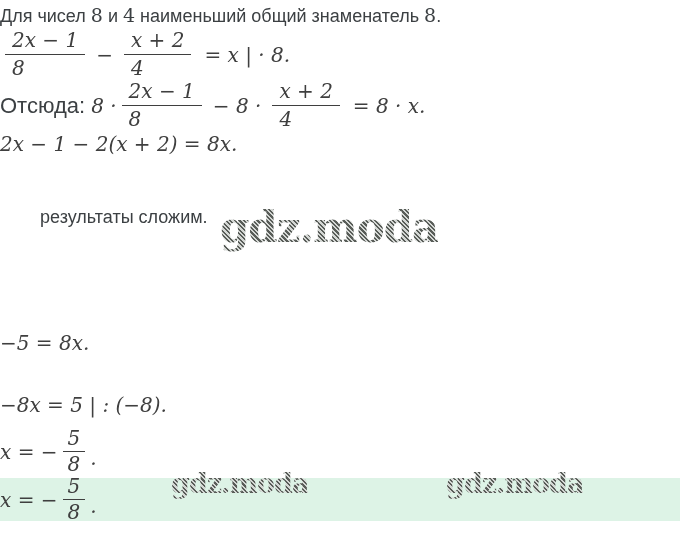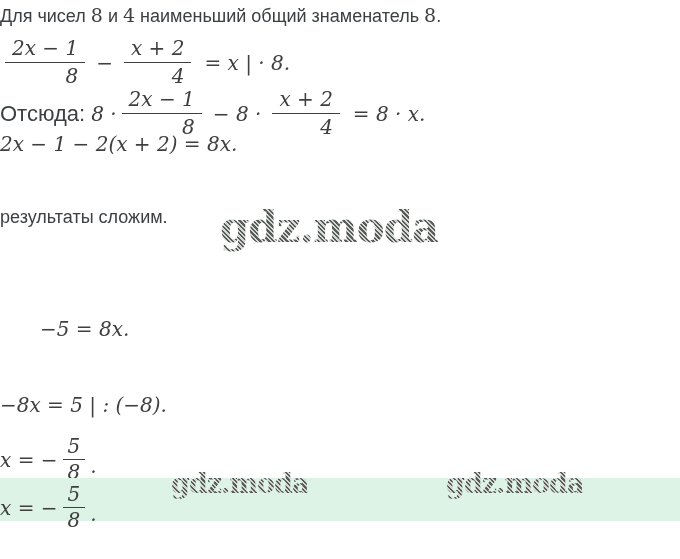--- a/index.html
+++ b/index.html
@@ -37,23 +37,23 @@
   .math .sans-label {
     font-family: "Liberation Sans", sans-serif;
     font-style: normal;
     font-size: 22px;
     color: var(--text-color, #3c4043);
     margin-right: 6px;
   }
   .frac {
     display: inline-flex;
     flex-direction: column;
-    align-items: flex-end;
+    align-items: flex-start;
     text-align: center;
-    margin: 8px 5px;
+    margin: 0 5px;
     line-height: 1.05;
   }
   .frac .num {
     display: block;
     padding: 0 7px 3px;
     border-bottom: 1.6px solid var(--math-color, #3f3f3f);
   }
   .frac .den { display: block; padding: 3px 7px 0; }
   .frac.small .num { padding: 0 5px 2px; }
   .frac.small .den { padding: 2px 5px 0; }
@@ -113,25 +113,25 @@
     <span class="op">− 8 ·</span>
     <span class="frac">
       <span class="num">x + 2</span>
       <span class="den">4</span>
     </span>
     <span class="tail">= 8 · x.</span>
   </div>
 
   <div class="abs math" style="top:132px;">2x − 1 − 2(x + 2) = 8x.</div>
 
-  <p class="abs text" style="top:207px; margin:0;">результаты сложим.</p>
+  <p class="abs text" style="top:207px; margin:0;padding-left:40px;">результаты сложим.</p>
 
   <div class="watermark wm-big" style="left:220px; top:203px;">gdz.moda</div>
 
-  <div class="abs math" style="top:317px;padding-left:40px;">−5 = 8x.</div>
+  <div class="abs math" style="top:331px;">−5 = 8x.</div>
   <div class="abs math" style="top:393px;">−8x = 5 | : (−8).</div>
 
   <div class="abs math" style="top:428px;">
     <span>x = −</span>
     <span class="frac small">
       <span class="num">5</span>
       <span class="den">8</span>
     </span>
     <span class="period">.</span>
   </div>

